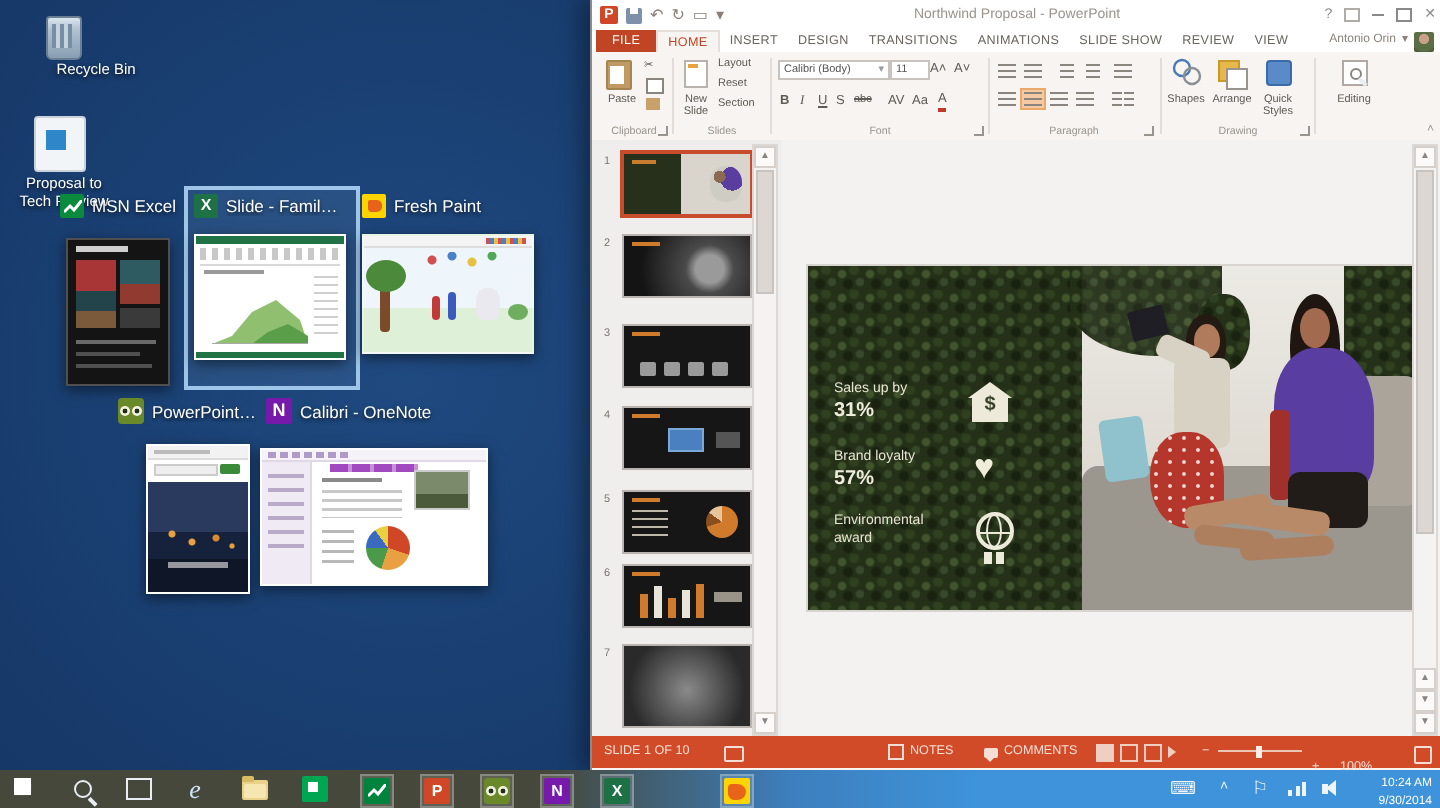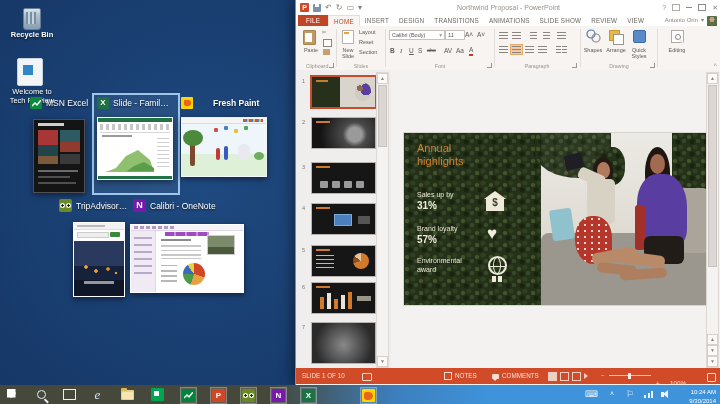--- a/index.html
+++ b/index.html
@@ -167,29 +167,29 @@
 
   .flex{display:flex;align-items:center;}
 </style>
 </head>
 <body>
 
 <div id="screen" class="nosel">
 
   <div class="abs" style="left:10px;top:8px;width:44px;">
     <div class="bin abs" style="left:13px;top:0;"></div>
-    <div class="dt-label abs" style="left:0;top:23px;width:44px;font-weight:bold;">Recycle Bin</div>
+    <div class="dt-label abs" style="left:16px;top:23px;width:44px;">Recycle Bin</div>
   </div>
 
   <div class="abs" style="left:6px;top:58px;width:52px;">
     <div class="welcome-page abs" style="left:11px;top:0;">
       <div class="win-grid abs" style="left:5px;top:6px;width:14px;height:14px;"></div>
     </div>
     <div class="dt-label abs" style="left:0;top:30px;width:52px;">
-      <span>Welcome to</span><br>
+      <span>Proposal to</span><br>
       <span>Tech Preview</span>
     </div>
   </div>
 
   <div class="abs tv-selbox" style="left:92px;top:93px;width:84px;height:98px;"></div>
 
   <div class="abs flex" style="left:30px;top:97px;">
     <div class="tv-ico" style="background:#0a8a3c;display:flex;align-items:center;justify-content:center;">
       <svg width="9" height="7">
           <polyline points="0,6 3,3 5,5 9,0" stroke="#fff" stroke-width="1.5" fill="none"></polyline>
@@ -198,21 +198,21 @@
     <span class="tv-label" style="margin-left:4px;">MSN Excel</span>
   </div>
   <div class="abs flex" style="left:97px;top:97px;">
     <div class="tv-ico" style="background:#1e7145;color:#fff;font-size:8px;font-weight:bold;text-align:center;line-height:12px;">X</div>
     <span class="tv-label" style="margin-left:4px;max-width:58px;overflow:hidden;text-overflow:ellipsis;">Slide - Family…</span>
   </div>
   <div class="abs flex" style="left:181px;top:97px;">
     <div class="tv-ico" style="background:#ffd400;display:flex;align-items:center;justify-content:center;">
       <div style="width:7px;height:6px;background:#e8641b;border-radius:1px 40% 40% 30%;"></div>
     </div>
-    <span class="tv-label" style="margin-left:20px;font-weight:bold;">Fresh Paint</span>
+    <span class="tv-label" style="margin-left:4px;">Fresh Paint</span>
   </div>
 
   <div class="abs tv-thumb" style="left:33px;top:119px;width:50px;height:72px;background:#141414;">
     <div class="abs" style="left:4px;top:3px;width:26px;height:3px;background:#cfcfcf;"></div>
     <div class="abs" style="left:4px;top:10px;width:20px;height:34px;background:linear-gradient(180deg,#a83636 0 45%,#23444a 45% 75%,#7a5a3a 75%);"></div>
     <div class="abs" style="left:26px;top:10px;width:20px;height:22px;background:linear-gradient(180deg,#2e5a62 0 55%,#913b30 55%);"></div>
     <div class="abs" style="left:26px;top:34px;width:20px;height:10px;background:#3a3a3a;"></div>
     <div class="abs" style="left:4px;top:50px;width:40px;height:2px;background:#6a6a6a;"></div>
     <div class="abs" style="left:4px;top:56px;width:32px;height:2px;background:#4f4f4f;"></div>
     <div class="abs" style="left:4px;top:62px;width:38px;height:2px;background:#4f4f4f;"></div>
@@ -243,21 +243,21 @@
       radial-gradient(circle at 24px 5px,#e8c040 2px,transparent 2.5px),
       radial-gradient(circle at 34px 2px,#50a858 2px,transparent 2.5px);"></div>
     <div class="abs" style="left:34px;top:30px;width:4px;height:12px;background:#c03a3a;border-radius:2px;"></div>
     <div class="abs" style="left:42px;top:28px;width:4px;height:14px;background:#3a5ac0;border-radius:2px;"></div>
     <div class="abs" style="left:56px;top:26px;width:12px;height:16px;background:#e9e9ef;border-radius:40% 40% 4px 4px;"></div>
     <div class="abs" style="left:72px;top:34px;width:10px;height:8px;border-radius:50%;background:#6fae5f;"></div>
   </div>
 
   <div class="abs flex" style="left:59px;top:199px;">
     <div class="tv-ico owl-eyes" style="width:13px;height:13px;"></div>
-    <span class="tv-label" style="margin-left:4px;max-width:52px;overflow:hidden;text-overflow:ellipsis;">TripAdvisor…</span>
+    <span class="tv-label" style="margin-left:4px;max-width:52px;overflow:hidden;text-overflow:ellipsis;">PowerPoint…</span>
   </div>
   <div class="abs flex" style="left:133px;top:199px;">
     <div class="tv-ico" style="width:13px;height:13px;background:#7719aa;color:#fff;font-size:9px;font-weight:bold;text-align:center;line-height:13px;">N</div>
     <span class="tv-label" style="margin-left:4px;">Calibri - OneNote</span>
   </div>
 
   <div class="abs tv-thumb" style="left:73px;top:222px;width:50px;height:73px;background:#fff;">
     <div class="abs" style="left:0;top:0;width:100%;height:6px;background:#f2f2f2;border-bottom:1px solid #ddd;"></div>
     <div class="abs" style="left:3px;top:2px;width:28px;height:2px;background:#bbb;"></div>
     <div class="abs" style="left:3px;top:9px;width:30px;height:4px;background:#eee;border:1px solid #ccc;"></div>
@@ -483,24 +483,20 @@
           <div class="sb-btn abs" style="left:0;top:0;">▲</div>
           <div class="sb-thumb abs" style="left:1px;top:12px;width:7px;height:60px;"></div>
           <div class="sb-btn abs" style="left:0;bottom:0;">▼</div>
         </div>
       </div>
 
       <div class="abs canvas">
         <div class="abs slide">
 
           <div class="slide-green foliage">
-            <div class="sl-title">
-              <div>Annual</div>
-              <div>highlights</div>
-            </div>
 
             <div class="abs" style="left:13px;top:58px;">
               <div class="stat-label">Sales up by</div>
               <div class="stat-value">31%</div>
             </div>
             <div class="abs house" style="left:82px;top:66px;">
                 <span>$</span>
               </div>
 
             <div class="abs" style="left:13px;top:92px;">

